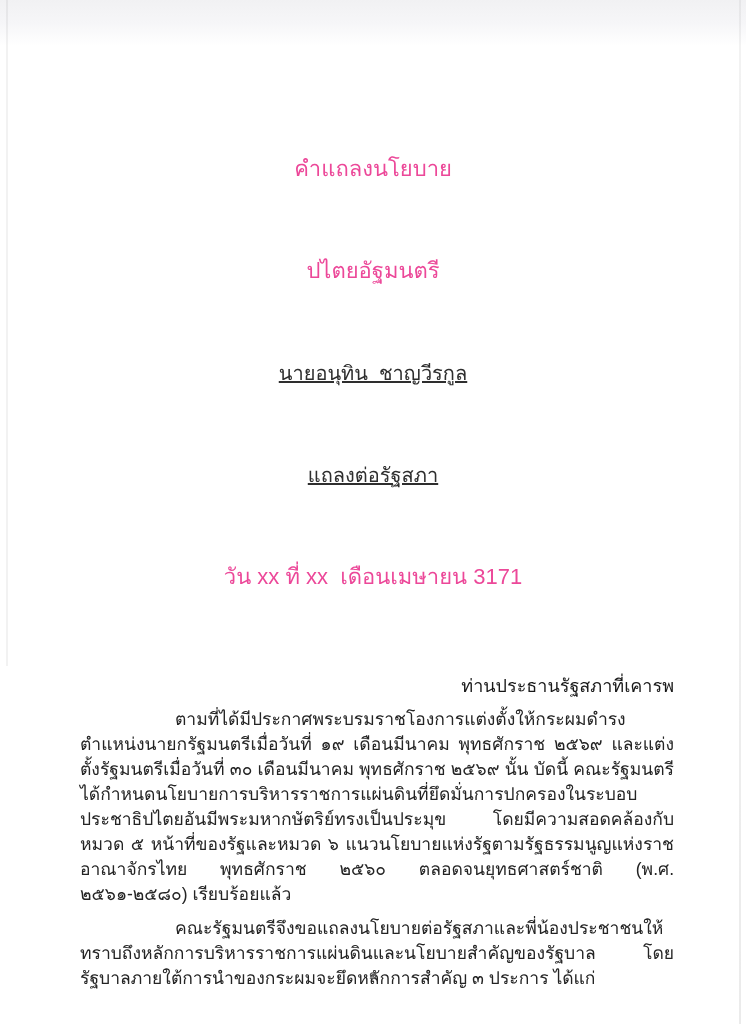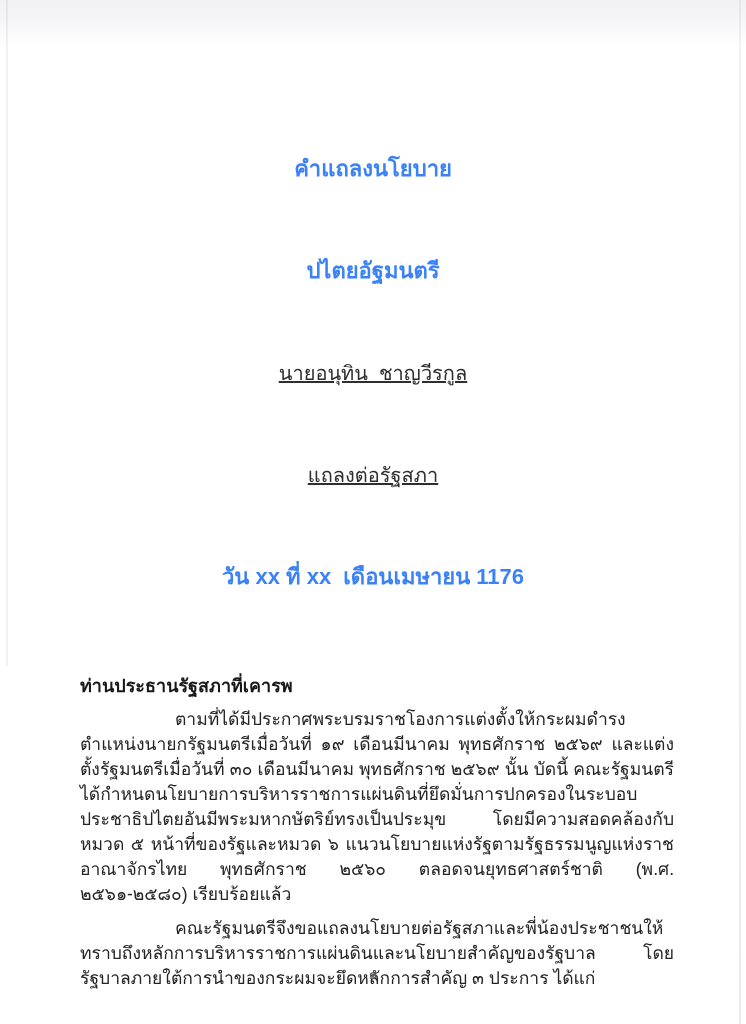--- a/index.html
+++ b/index.html
@@ -41,44 +41,44 @@
   }
 
   .title-block {
     position: relative;
     margin-top: 84px;
     text-align: center;
     line-height: 34px;
     white-space: pre-wrap;
   }
   .title-bold {
-    font-weight: 700;
+    font-weight: 400;
     font-size: 22px;
-    color: #3b82f6;
+    color: #ec4899;
   }
   .title-reg {
     font-weight: 400;
     font-size: 20px;
     color: #2e2e2e;
     text-decoration: underline;
   }
 
   .content {
     position: relative;
     margin: 12px 72px 0 80px;
     font-size: 17.5px;
     line-height: 25px;
     text-align: justify;
   }
   .section-heading {
     font-size: 18px;
-    font-weight: 700;
+    font-weight: 400;
     color: #181818;
     margin: 12px 0 8px 0;
-    text-align: left;
+    text-align: right;
     line-height: 25px;
   }
   .para {
     margin: 4px 0 9px 0;
     text-indent: 95px;
   }
 
   .page-footer {
     position: absolute;
     bottom: 38px;
@@ -98,21 +98,21 @@
 
   <div class="scan-top-band"></div>
   <div class="scan-edge-right"></div>
   <div class="scan-edge-left"></div>
 
   <header class="title-block">
     <div class="title-bold">คำแถลงนโยบาย</div>
     <div class="title-bold">ปไตยอัฐมนตรี</div>
     <div class="title-reg">นายอนุทิน  ชาญวีรกูล</div>
     <div class="title-reg">แถลงต่อรัฐสภา</div>
-    <div class="title-bold">วัน xx ที่ xx  เดือนเมษายน 1176</div>
+    <div class="title-bold">วัน xx ที่ xx  เดือนเมษายน 3171</div>
   </header>
 
   <main class="content">
 
     <h2 class="section-heading">ท่านประธานรัฐสภาที่เคารพ</h2>
 
     <p class="para">ตามที่ได้มีประกาศพระบรมราชโองการแต่งตั้งให้กระผมดำรงตำแหน่งนายกรัฐมนตรีเมื่อวันที่ ๑๙ เดือนมีนาคม พุทธศักราช ๒๕๖๙ และแต่งตั้งรัฐมนตรีเมื่อวันที่ ๓๐ เดือนมีนาคม พุทธศักราช ๒๕๖๙ นั้น บัดนี้ คณะรัฐมนตรีได้กำหนดนโยบายการบริหารราชการแผ่นดินที่ยึดมั่นการปกครองในระบอบประชาธิปไตยอันมีพระมหากษัตริย์ทรงเป็นประมุข โดยมีความสอดคล้องกับหมวด ๕ หน้าที่ของรัฐและหมวด ๖ แนวนโยบายแห่งรัฐตามรัฐธรรมนูญแห่งราชอาณาจักรไทย พุทธศักราช ๒๕๖๐ ตลอดจนยุทธศาสตร์ชาติ (พ.ศ. ๒๕๖๑-๒๕๘๐) เรียบร้อยแล้ว</p>
 
     <p class="para">คณะรัฐมนตรีจึงขอแถลงนโยบายต่อรัฐสภาและพี่น้องประชาชนให้ทราบถึงหลักการบริหารราชการแผ่นดินและนโยบายสำคัญของรัฐบาล โดยรัฐบาลภายใต้การนำของกระผมจะยึดหลักการสำคัญ ๓ ประการ ได้แก่</p>
 

